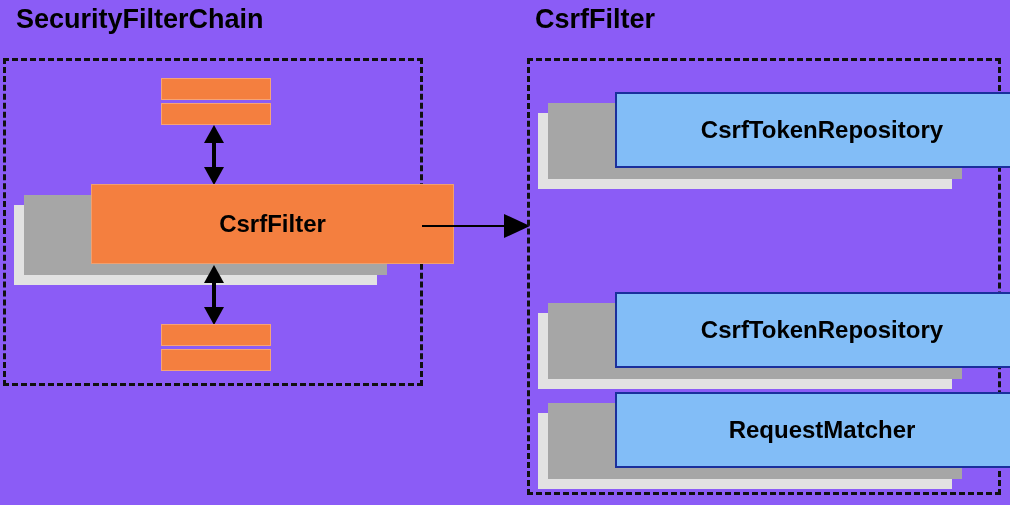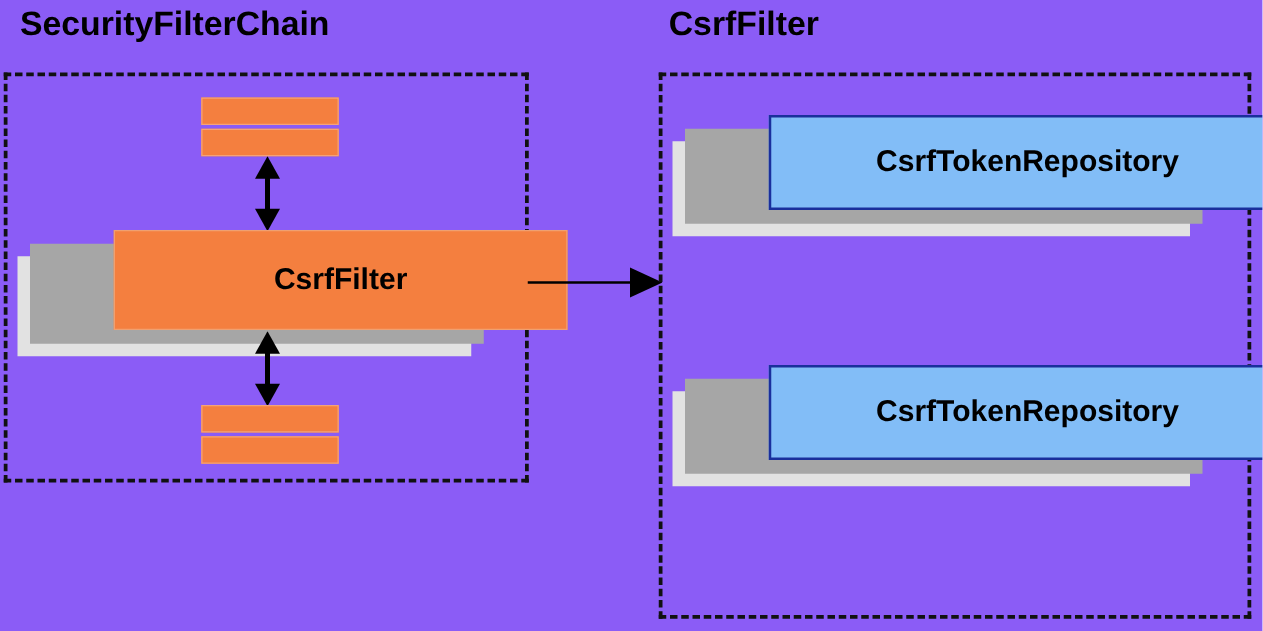--- a/index.html
+++ b/index.html
@@ -179,14 +179,21 @@
 
 
   <div class="boxgrp" style="left:559px; top:292px; width:414px; height:76px;">
     <div class="shadow-far"></div>
     <div class="shadow-near"></div>
     <div class="face face-blue">
       <span class="label">CsrfTokenRepository</span>
     </div>
   </div>
 
+  <div class="boxgrp" style="left:559px; top:392px; width:414px; height:76px;">
+    <div class="shadow-far"></div>
+    <div class="shadow-near"></div>
+    <div class="face face-blue">
+      <span class="label">RequestMatcher</span>
+    </div>
+  </div>
 
 </div>
 
 </body></html>

